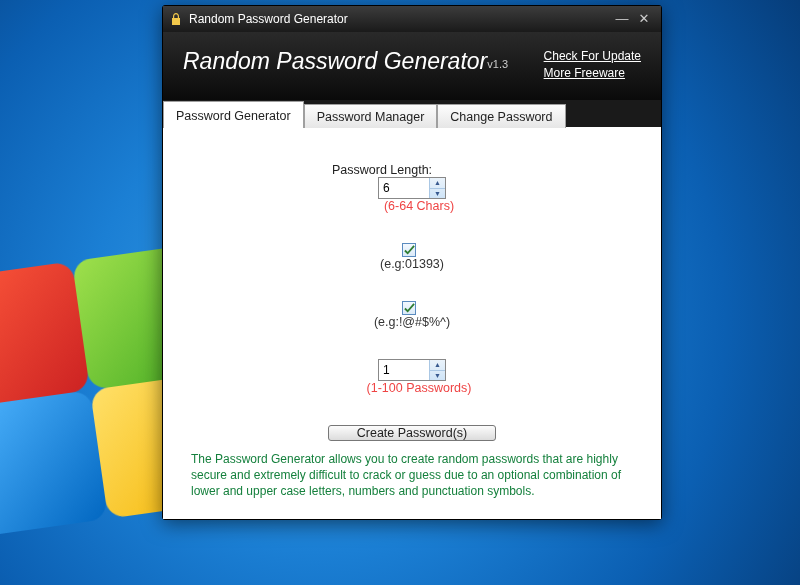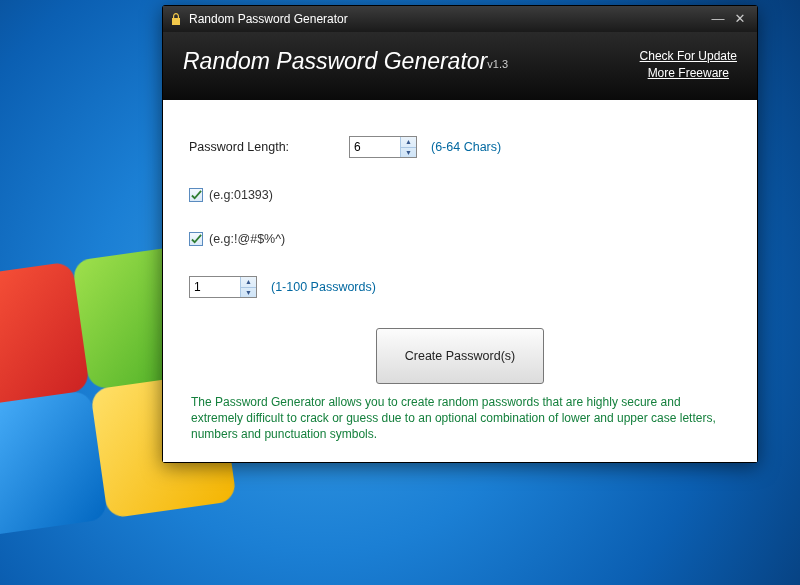--- a/index.html
+++ b/index.html
@@ -23,21 +23,21 @@
   .logo .q { position:absolute; width:130px; height:130px; border-radius:18px; }
   .logo .r { background: linear-gradient(135deg,#ff5a3c,#c22); left:0; top:0; }
   .logo .g { background: linear-gradient(135deg,#9fe04c,#4a2); right:0; top:0; }
   .logo .b { background: linear-gradient(135deg,#4fb5ff,#0267c1); left:0; bottom:0; }
   .logo .y { background: linear-gradient(135deg,#ffe069,#f4b400); right:0; bottom:0; }
 
   .window {
     position: absolute;
     left: 162px;
     top: 5px;
-    width: 596px;
+    width: 500px;
     background: #1a1a1a;
     border: 1px solid #000;
     border-radius: 3px;
     box-shadow: 0 4px 20px rgba(0,0,0,0.5);
   }
   .titlebar {
     height: 26px;
     background: linear-gradient(#3c3c3c,#1a1a1a);
     display: flex;
     align-items: center;
@@ -69,21 +69,21 @@
     font-weight: 500;
     white-space: nowrap;
   }
   .header-version {
     font-size: 11px;
     margin-top: 10px;
     color: #ccc;
   }
   .header-links {
     margin-left: auto;
-    text-align: center;
+    text-align: left;
     font-size: 12px;
     line-height: 17px;
   }
   .header-links span {
     text-decoration: underline;
     cursor: default;
     display: block;
   }
   .tabstrip {
     display: flex;
@@ -113,20 +113,21 @@
   .content {
     background: #fff;
     padding: 36px 26px 14px 26px;
     color: #222;
     font-size: 12.5px;
   }
   .row {
     display: flex;
     align-items: center;
     margin-bottom: 30px;
+    flex-direction: column;
   }
   .row .label {
     width: 160px;
   }
   .spin {
     display: inline-flex;
     align-items: stretch;
     border: 1px solid #888;
     height: 22px;
     background: #fff;
@@ -142,35 +143,35 @@
     border-left: 1px solid #aac7e4;
     display: flex; flex-direction: column;
     background: linear-gradient(#eaf3fb,#cfe4f7);
   }
   .spin .arrows div {
     flex:1; font-size:7px; color:#37598f;
     display:flex; align-items:center; justify-content:center;
     cursor: default;
   }
   .spin .arrows div:first-child { border-bottom:1px solid #aac7e4; }
-  .hint { margin-left: 14px; color: #0369a1; }
+  .hint { margin-left: 14px; color: #ef4444; }
   .chk {
     width: 14px; height: 14px;
     border: 1px solid #5a8bbf;
     background: linear-gradient(#f3f9ff,#dbeaf8);
     display: inline-flex; align-items:center; justify-content:center;
     margin-right: 6px;
     cursor: default;
   }
   .chk svg { width: 11px; height: 11px; }
   .eg { color: #333; }
   .create-row { text-align: center; margin: 6px 0 10px; }
   .create-btn {
     display: inline-block;
-    padding: 20px 28px;
+    padding: 0 28px;
     font-size: 12.5px;
     border: 1px solid #777;
     border-radius: 3px;
     background: linear-gradient(#fcfcfc,#dcdcdc);
     cursor: default;
   }
   .desc {
     font-size: 12px;
     color: #15803d;
     line-height: 16px;
@@ -202,20 +203,25 @@
 
   <div class="header">
     <span class="header-title">Random Password Generator</span>
     <span class="header-version">v1.3</span>
     <div class="header-links">
       <span>Check For Update</span>
       <span>More Freeware</span>
     </div>
   </div>
 
+  <div class="tabstrip">
+    <div class="tab active">Password Generator</div>
+    <div class="tab">Password Manager</div>
+    <div class="tab">Change Password</div>
+  </div>
 
   <div class="content">
 
     <div class="row">
       <span class="label">Password Length:</span>
       <span class="spin">
         <input type="text" value="6" style="">
         <span class="arrows">
           <div>▲</div>
           <div>▼</div>

